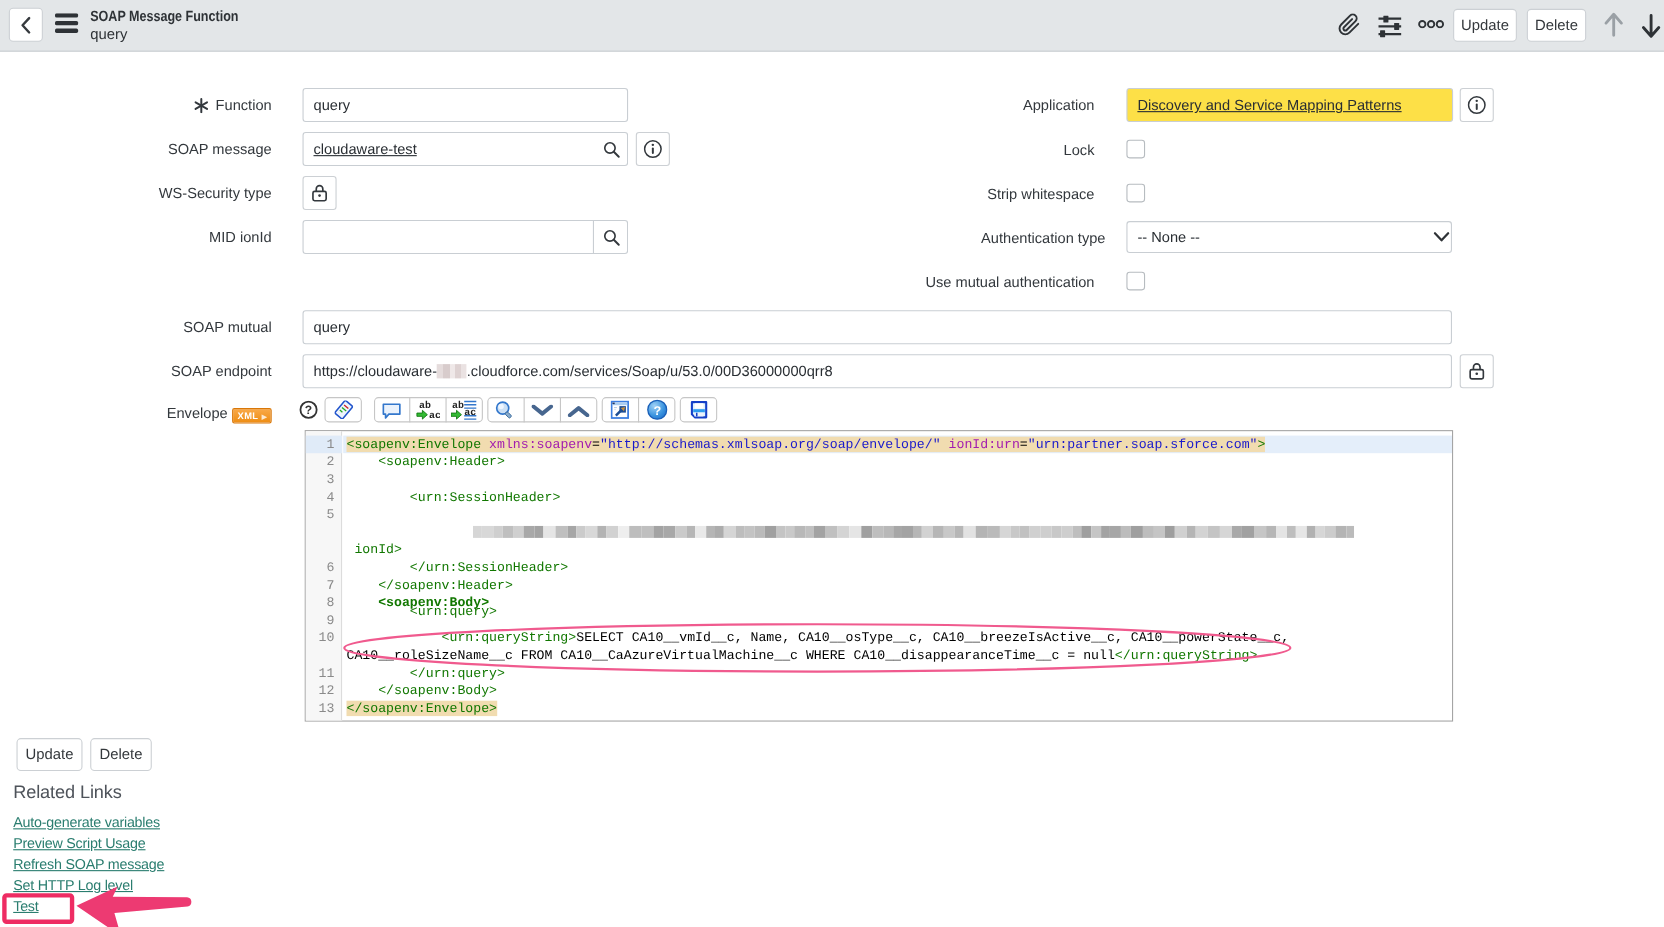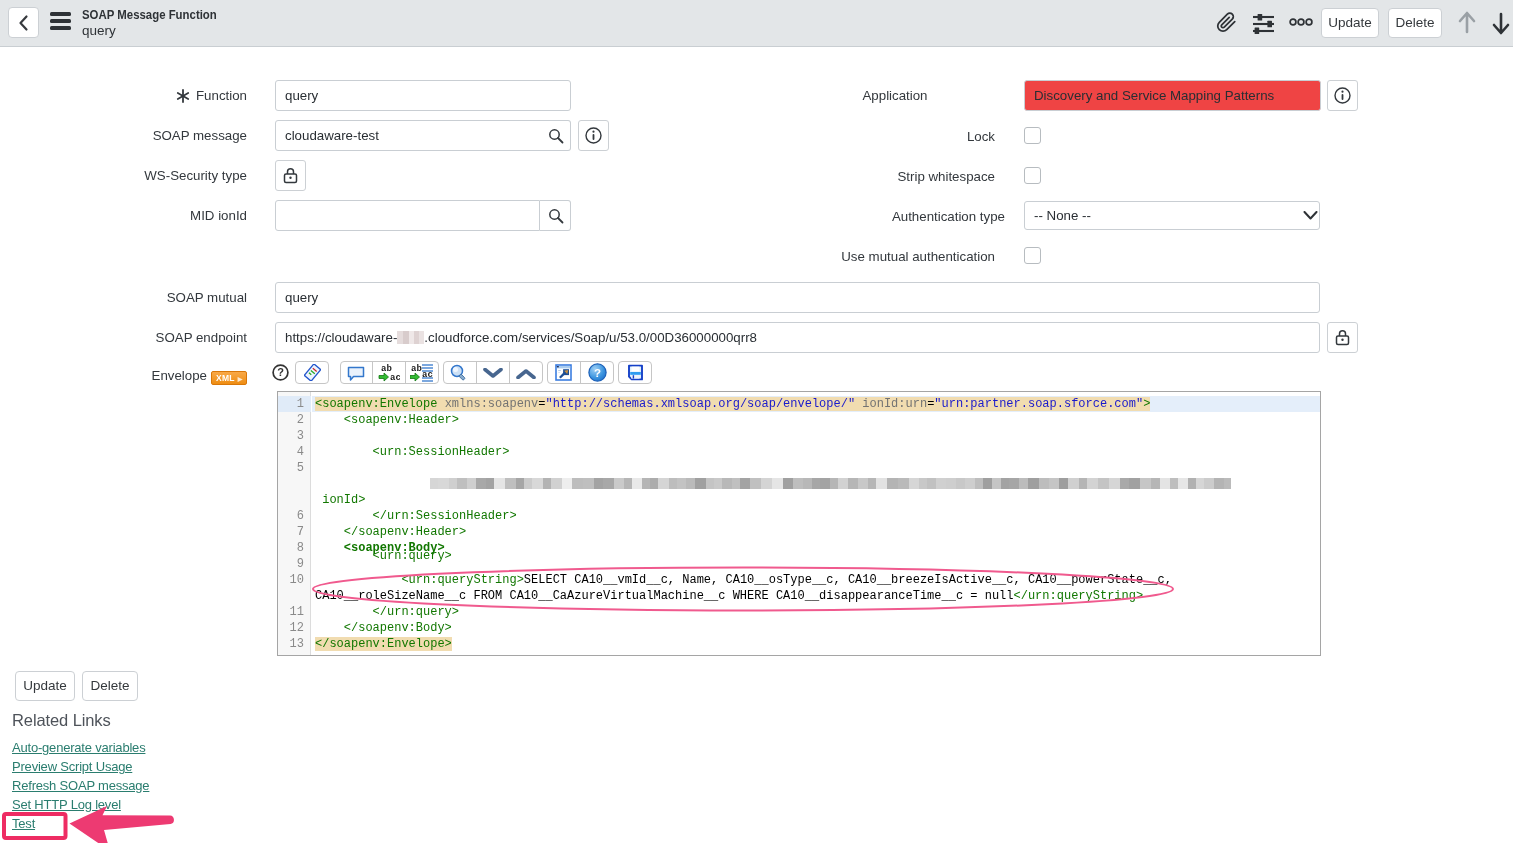--- a/index.html
+++ b/index.html
@@ -3,31 +3,31 @@
 <meta charset="utf-8">
 <style>
 * { margin:0; padding:0; box-sizing:border-box; }
 html,body { width:1513px; height:843px; background:#fff; font-family:"Liberation Sans", sans-serif; overflow:hidden; position:relative; }
 .abs { position:absolute; }
 
 #hdr { position:absolute; left:0; top:0; width:1513px; height:47px; background:#e3e6e8; border-bottom:1px solid #c9ced2; }
 .btn { display:inline-block; background:#fff; border:1px solid #ccd0d4; border-radius:4px; color:#34383c; font-size:13.5px; text-align:center; }
 .lbl { position:absolute; color:#33383d; font-size:13.3px; text-align:right; line-height:15px; }
 .inp { position:absolute; background:#fff; border:1px solid #c9ced3; border-radius:3px; height:31px; font-size:13.3px; color:#292e33; line-height:29px; padding-left:9px; white-space:nowrap; overflow:hidden; }
-.ro { background:#ef4444; }
+.ro { background:#fde047;text-decoration:underline; }
 .sq { position:absolute; width:31px; height:31px; background:#fff; border:1px solid #ccd0d4; border-radius:3px; }
 .cb { position:absolute; width:17px; height:17px; background:#fff; border:1px solid #b7bcc0; border-radius:3px; }
 .addon { position:absolute; width:31px; height:31px; background:#fff; border:1px solid #c9ced3; border-left:none; border-radius:0 3px 3px 0; }
 
 #ed { position:absolute; left:277px; top:391px; width:1044px; height:265px; border:1px solid #a5a5a5; background:#fff; font-family:"Liberation Mono", monospace; font-size:12px; }
 #gut { position:absolute; left:0; top:0; width:33px; height:263px; background:#f7f7f7; border-right:1px solid #dcdcdc; }
 .ln { position:absolute; left:0; color:#8a8a8a; font-size:12px; width:26px; text-align:right; height:16px; line-height:16px; }
 .cl { position:absolute; left:37px; white-space:pre; height:16px; line-height:16px; font-size:12px; color:#000; }
 .tg { color:#117700; }
-.at { color:#737373; }
+.at { color:#a21caf; }
 .st { color:#1919cc; }
 .rlink { position:absolute; left:12px; font-size:13px; letter-spacing:-0.2px; color:#2a7d6f; text-decoration:underline; }
 </style>
 </head>
 <body>
 <div id="hdr"></div>
 <div class="btn abs" style="left:8px;top:7px;width:31px;height:31px;"></div>
 <svg class="abs" style="left:14px;top:13px;" width="20" height="20" viewBox="0 0 20 20">
     <path d="M12.5 3.5 L6.5 10 L12.5 16.5" fill="none" stroke="#363a3e" stroke-width="2.2" stroke-linecap="round" stroke-linejoin="round"></path>
   </svg>
@@ -76,21 +76,21 @@
     <g stroke="#33383d" stroke-width="1.8" stroke-linecap="round">
       <line x1="7" y1="1" x2="7" y2="13"></line>
       <line x1="1.8" y1="4" x2="12.2" y2="10"></line>
       <line x1="12.2" y1="4" x2="1.8" y2="10"></line>
     </g>
   </svg>
 <div class="lbl" style="left:47px;top:88px;width:200px;">Function</div>
 <div class="inp" style="left:275px;top:80px;width:296px;">query</div>
 
 <div class="lbl" style="left:47px;top:128px;width:200px;">SOAP message</div>
-<div class="inp" style="left:275px;top:120px;width:292px;border-radius:3px 0 0 3px;">cloudaware-test</div>
+<div class="inp" style="left:275px;top:120px;width:292px;border-radius:3px 0 0 3px;text-decoration:underline;">cloudaware-test</div>
 <div class="addon" style="left:540px;top:120px;"></div>
 <svg class="abs" style="left:548px;top:128px;" width="16" height="16" viewBox="0 0 16 16">
     <circle cx="6.5" cy="6.5" r="4.7" fill="none" stroke="#33383d" stroke-width="1.5"></circle>
     <line x1="10" y1="10" x2="14.5" y2="14.5" stroke="#33383d" stroke-width="1.8" stroke-linecap="round"></line>
   </svg>
 <div class="sq" style="left:578px;top:120px;"></div>
 <svg class="abs" style="left:585px;top:127px;" width="17" height="17" viewBox="0 0 17 17">
     <circle cx="8.5" cy="8.5" r="7.5" fill="none" stroke="#33383d" stroke-width="1.4"></circle>
     <circle cx="8.5" cy="4.7" r="1.1" fill="#33383d"></circle>
     <rect x="7.6" y="7" width="1.8" height="6" rx="0.9" fill="#33383d"></rect>
@@ -105,21 +105,21 @@
   </svg>
 
 <div class="lbl" style="left:47px;top:208px;width:200px;">MID ionId</div>
 <div class="inp" style="left:275px;top:200px;width:265px;border-radius:3px 0 0 3px;"></div>
 <div class="addon" style="left:540px;top:200px;"></div>
 <svg class="abs" style="left:548px;top:208px;" width="16" height="16" viewBox="0 0 16 16">
     <circle cx="6.5" cy="6.5" r="4.7" fill="none" stroke="#33383d" stroke-width="1.5"></circle>
     <line x1="10" y1="10" x2="14.5" y2="14.5" stroke="#33383d" stroke-width="1.8" stroke-linecap="round"></line>
   </svg>
 
-<div class="lbl" style="left:795px;top:88px;width:200px;text-align:center;">Application</div>
+<div class="lbl" style="left:795px;top:88px;width:200px;">Application</div>
 <div class="inp ro" style="left:1024px;top:80px;width:297px;">Discovery and Service Mapping Patterns</div>
 <div class="sq" style="left:1327px;top:80px;"></div>
 <svg class="abs" style="left:1334px;top:87px;" width="17" height="17" viewBox="0 0 17 17">
     <circle cx="8.5" cy="8.5" r="7.5" fill="none" stroke="#33383d" stroke-width="1.4"></circle>
     <circle cx="8.5" cy="4.7" r="1.1" fill="#33383d"></circle>
     <rect x="7.6" y="7" width="1.8" height="6" rx="0.9" fill="#33383d"></rect>
   </svg>
 
 <div class="lbl" style="left:795px;top:129px;width:200px;">Lock</div>
 <div class="cb" style="left:1024px;top:127px;"></div>

